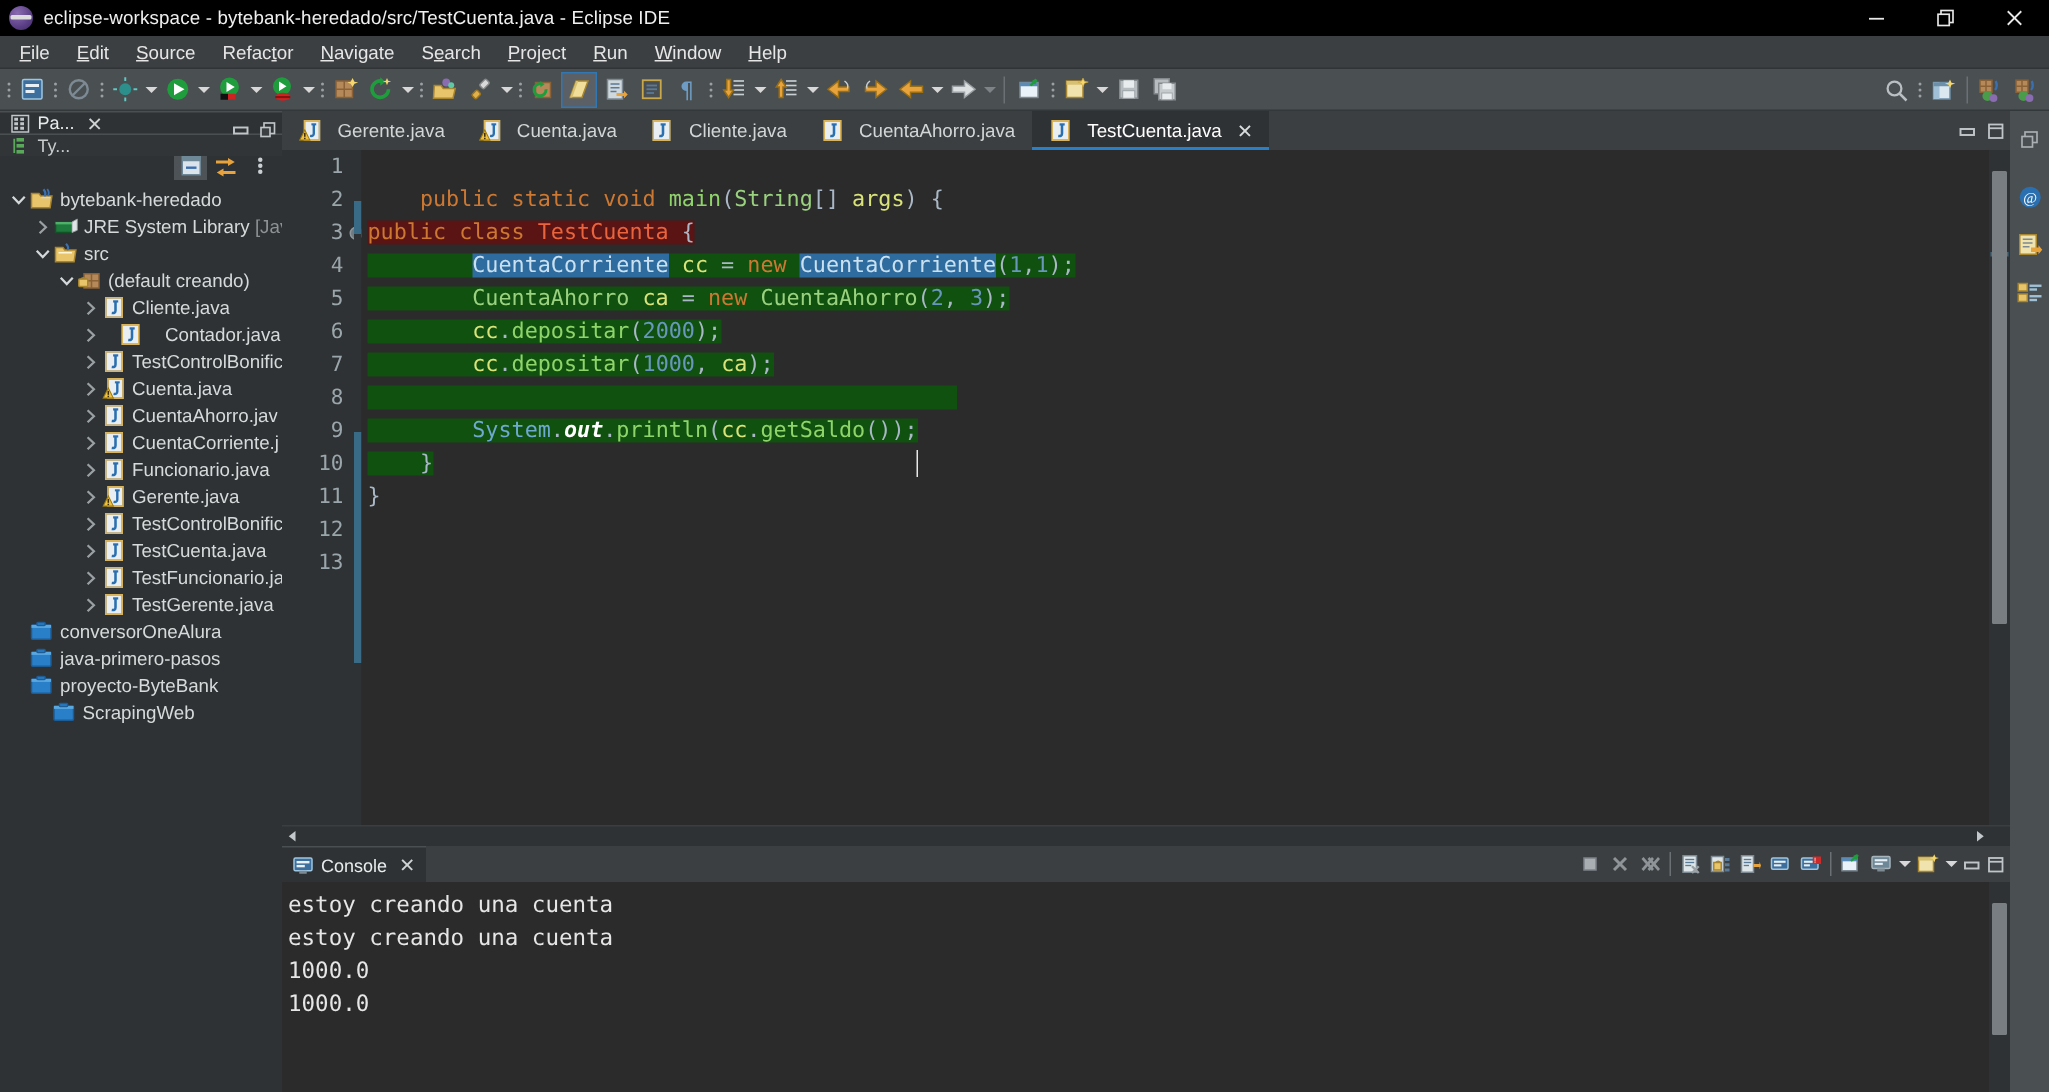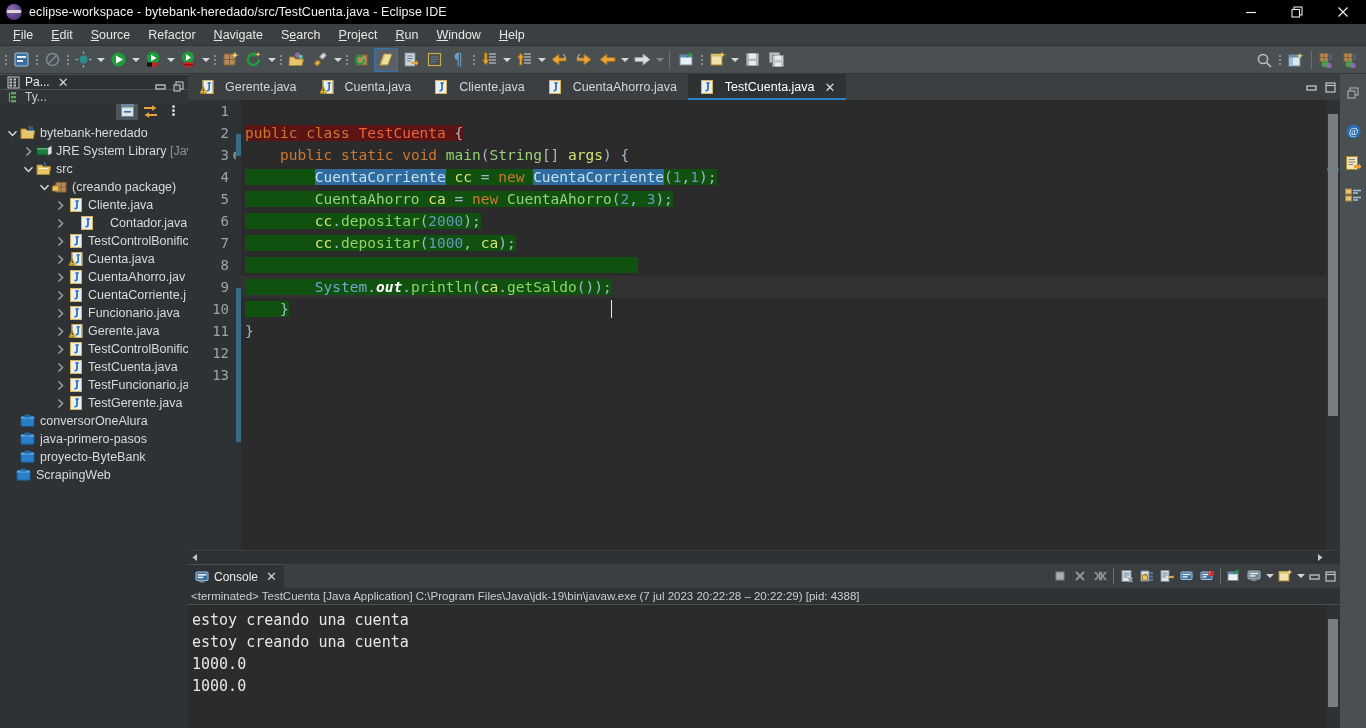--- a/index.html
+++ b/index.html
@@ -634,21 +634,21 @@
               <polyline points="1.5,3.2 5.5,7.4 9.5,3.2" fill="none" stroke="#d4d8da" stroke-width="1.5"></polyline>
             </svg>
           </span>
           <span class="ticon"><svg width="16" height="16" viewBox="0 0 16 16">
         <rect x="4" y="3.5" width="10" height="9.5" fill="#b5895a" stroke="#8a6236"></rect>
         <line x1="9" y1="3.5" x2="9" y2="13" stroke="#8a6236"></line>
         <line x1="4" y1="8.2" x2="14" y2="8.2" stroke="#8a6236"></line>
         <rect x="0.5" y="7" width="6" height="5" rx="0.6" fill="#e8c46a" stroke="#a8852f"></rect>
         <path d="M2,7 A1.8,1.8 0 0 1 5,7" fill="none" stroke="#a8852f" stroke-width="1.1"></path>
             </svg></span>
-          <span class="tlabel">(creando package)</span>
+          <span class="tlabel">(default creando)</span>
         </div>
         <div class="trow" style="padding-left: 52px;">
           <span class="tw">
             <svg class="chev-r" width="11" height="11" viewBox="0 0 11 11">
               <polyline points="3.4,1.5 7.6,5.5 3.4,9.5" fill="none" stroke="#9aa1a5" stroke-width="1.5"></polyline>
             </svg>
           </span>
           <span class="ticon"><svg width="16" height="16" viewBox="0 0 16 16">
         <rect x="2.5" y="1.5" width="11" height="13" fill="#e8eef2" stroke="#7a868d"></rect>
         <rect x="2.5" y="1.5" width="11" height="13" fill="none" stroke="#d8b35a"></rect>
@@ -837,21 +837,21 @@
         </div>
         <div class="trow" style="padding-left: 4px;">
           <span class="tw"></span>
           <span class="ticon"><svg width="16" height="16" viewBox="0 0 16 16">
         <rect x="1" y="3.6" width="13" height="9.6" rx="0.8" fill="#2a7fc9" stroke="#1d5c95"></rect>
         <rect x="1" y="3.6" width="13" height="2" fill="#5aa8e0"></rect>
         <rect x="4.6" y="2" width="5.5" height="2" rx="0.6" fill="#2a7fc9" stroke="#1d5c95"></rect>
             </svg></span>
           <span class="tlabel">proyecto-ByteBank</span>
         </div>
-        <div class="trow" style="padding-left: 0;">
+        <div class="trow" style="padding-left: 19px;">
           <span class="tw"></span>
           <span class="ticon"><svg width="16" height="16" viewBox="0 0 16 16">
         <rect x="1" y="3.6" width="13" height="9.6" rx="0.8" fill="#2a7fc9" stroke="#1d5c95"></rect>
         <rect x="1" y="3.6" width="13" height="2" fill="#5aa8e0"></rect>
         <rect x="4.6" y="2" width="5.5" height="2" rx="0.6" fill="#2a7fc9" stroke="#1d5c95"></rect>
             </svg></span>
           <span class="tlabel">ScrapingWeb</span>
         </div>
       </div>
 
@@ -942,28 +942,28 @@
             <div class="ln">11</div>
             <div class="ln">12</div>
             <div class="ln">13</div>
           </div>
         <div id="changebar">
           <div class="seg" style="top:34px;height:22px;"></div>
           <div class="seg" style="top:188px;height:154px;"></div>
         </div>
         <div id="code">
             <div class="cline">&nbsp;</div>
+            <div class="cline"><span class="pl">    </span><span class="k">public</span> <span class="k">static</span> <span class="k">void</span> <span class="meth">main</span><span class="pl">(</span><span class="typ">String</span><span class="pl">[] </span><span class="fld">args</span><span class="pl">) {</span></div>
             <div class="cline"><span class="errline"><span class="k">public</span> <span class="k">class</span> <span class="cls">TestCuenta</span> <span class="pl">{</span></span></div>
-            <div class="cline"><span class="pl">    </span><span class="k">public</span> <span class="k">static</span> <span class="k">void</span> <span class="meth">main</span><span class="pl">(</span><span class="typ">String</span><span class="pl">[] </span><span class="fld">args</span><span class="pl">) {</span></div>
             <div class="cline"><span class="selblock">        <span class="occhl">CuentaCorriente</span> <span class="fld">cc</span> <span class="pl">=</span> <span class="k">new</span> <span class="occhl">CuentaCorriente</span><span class="pl">(</span><span class="num">1</span><span class="pl">,</span><span class="num">1</span><span class="pl">);</span></span></div>
             <div class="cline"><span class="selblock">        <span class="typ">CuentaAhorro</span> <span class="fld">ca</span> <span class="pl">=</span> <span class="k">new</span> <span class="typ">CuentaAhorro</span><span class="pl">(</span><span class="num">2</span><span class="pl">, </span><span class="num">3</span><span class="pl">);</span></span></div>
             <div class="cline"><span class="selblock">        <span class="fld">cc</span><span class="pl">.</span><span class="meth">depositar</span><span class="pl">(</span><span class="num">2000</span><span class="pl">);</span></span></div>
             <div class="cline"><span class="selblock">        <span class="fld">cc</span><span class="pl">.</span><span class="meth">depositar</span><span class="pl">(</span><span class="num">1000</span><span class="pl">, </span><span class="fld">ca</span><span class="pl">);</span></span></div>
             <div class="cline"><span class="selblock">                                             </span></div>
-            <div class="cline curline"><span class="selblock">        <span class="sys">System</span><span class="pl">.</span><span class="outkw">out</span><span class="pl">.</span><span class="meth">println</span><span class="pl">(</span><span class="fld">ca</span><span class="pl">.</span><span class="meth">getSaldo</span><span class="pl">());</span></span></div>
+            <div class="cline"><span class="selblock">        <span class="sys">System</span><span class="pl">.</span><span class="outkw">out</span><span class="pl">.</span><span class="meth">println</span><span class="pl">(</span><span class="fld">cc</span><span class="pl">.</span><span class="meth">getSaldo</span><span class="pl">());</span></span></div>
             <div class="cline"><span class="selblock">    <span class="pl">}</span></span></div>
             <div class="cline"><span class="pl">}</span></div>
             <div class="cline">&nbsp;</div>
             <div id="caret" style="top: 200px; left: 370.24px;"></div>
           </div>
         <div id="ed-vscroll">
           <div class="mark" style="top:68px;"></div>
           <div class="thumb"></div>
         </div>
       </div>
@@ -1098,21 +1098,20 @@
               </svg>
           </div>
           <div class="mini-btn">
             <svg width="13" height="13" viewBox="0 0 13 13">
                 <rect x="2" y="2" width="9" height="9" fill="none" stroke="#bfc5c9" stroke-width="1.2"></rect>
                 <line x1="2" y1="4.5" x2="11" y2="4.5" stroke="#bfc5c9" stroke-width="1.2"></line>
               </svg>
           </div>
         </div>
       </div>
-      <div id="c-status">&lt;terminated&gt; TestCuenta [Java Application] C:\Program Files\Java\jdk-19\bin\javaw.exe  (7 jul 2023 20:22:28 – 20:22:29) [pid: 4388]</div>
       <div id="c-body">
         <div id="c-text">
             <div>estoy creando una cuenta</div>
             <div>estoy creando una cuenta</div>
             <div>1000.0</div>
             <div>1000.0</div>
           </div>
         <div id="c-vscroll">
           <div class="thumb"></div>
         </div>

